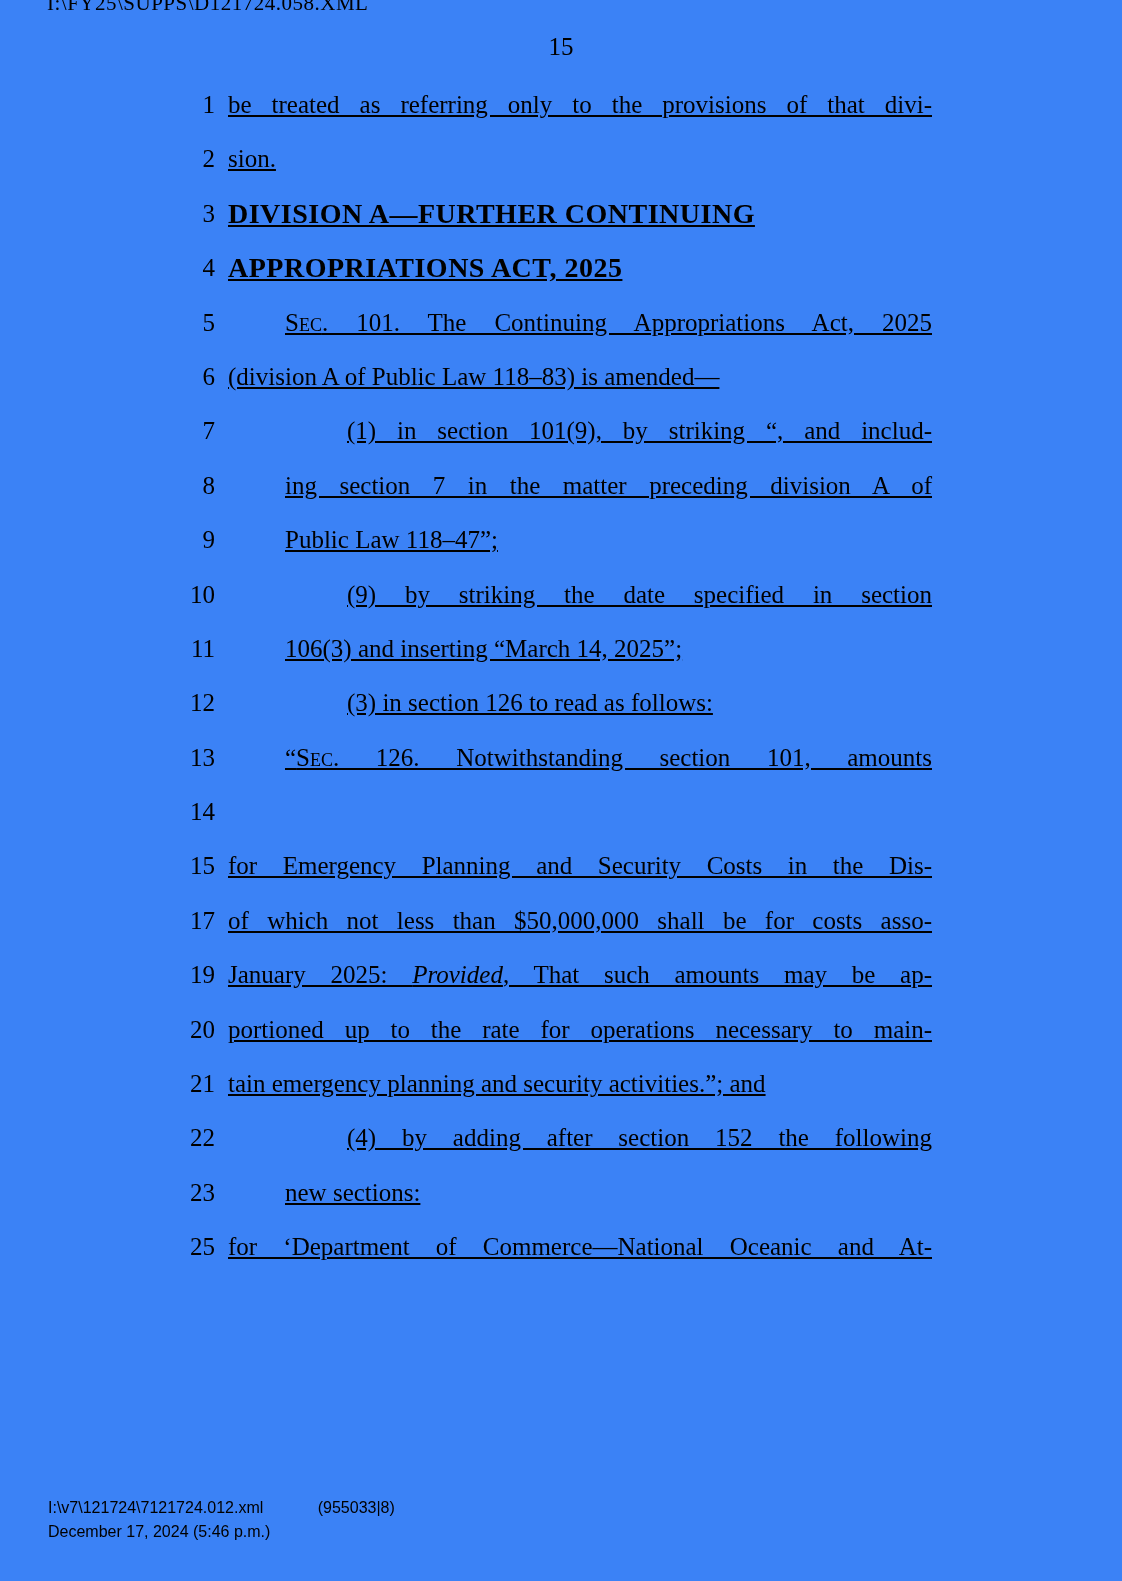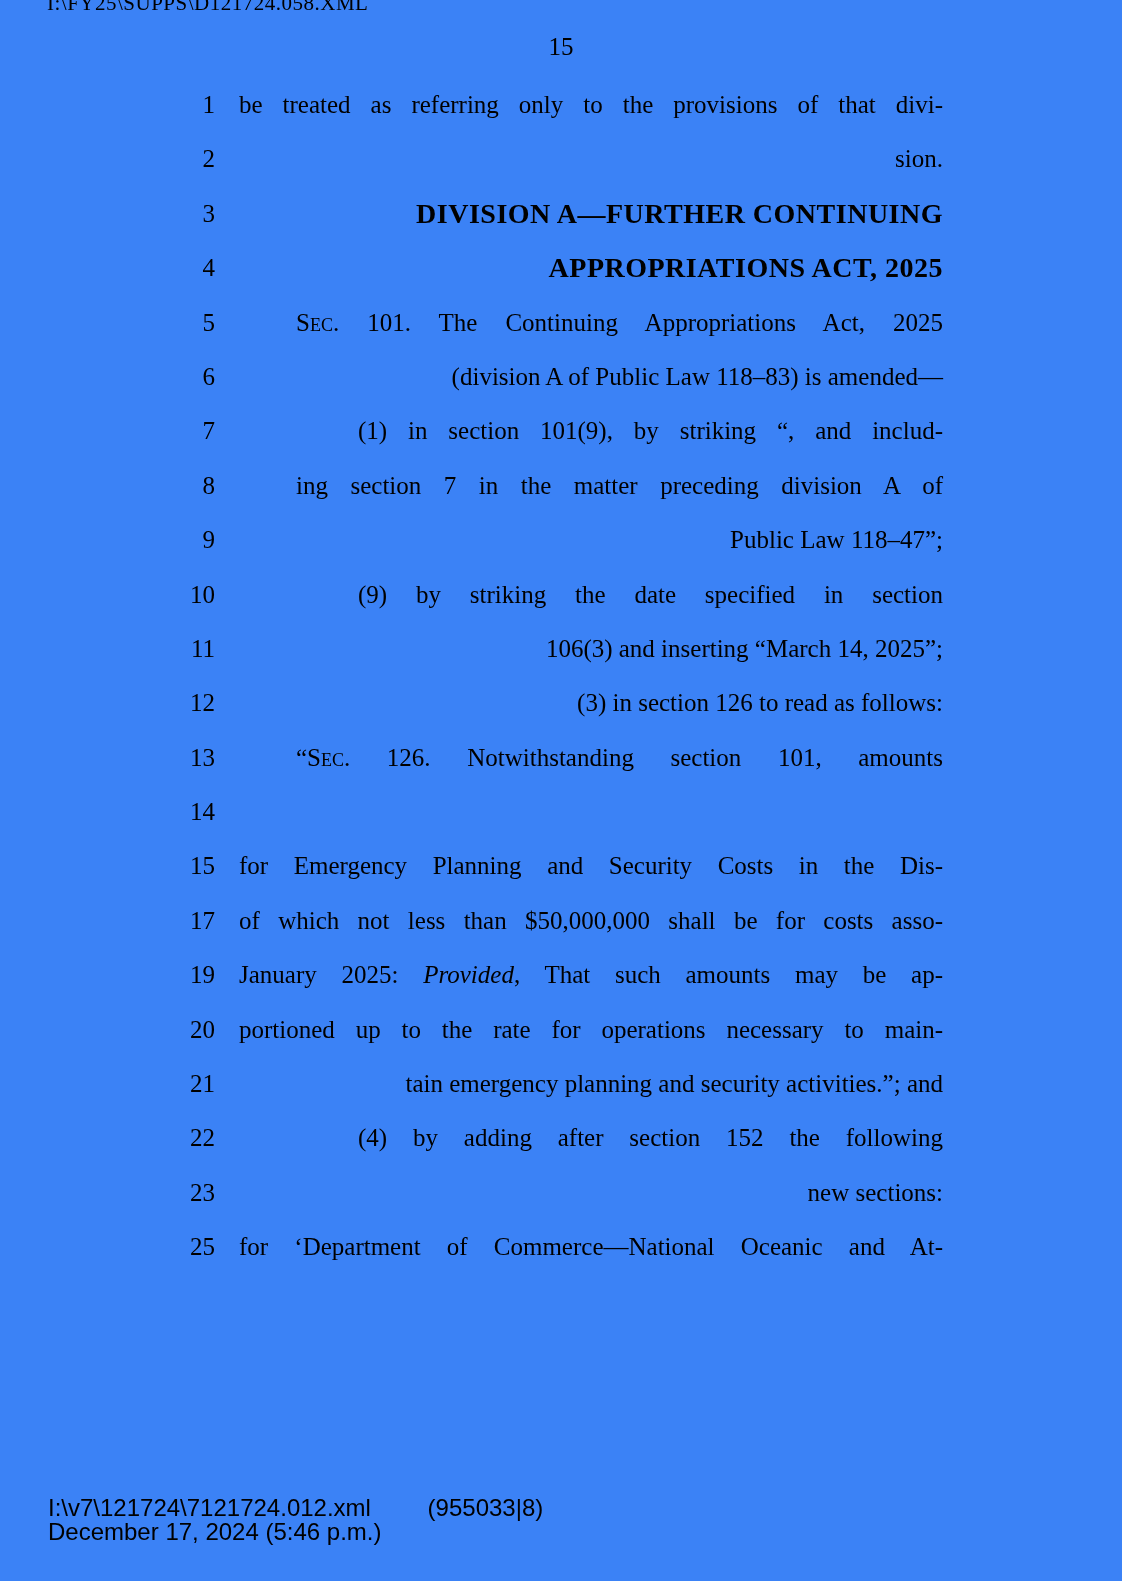--- a/index.html
+++ b/index.html
@@ -46,40 +46,41 @@
   }
   .num {
     position: absolute;
     left: 48px;
     width: 167px;
     text-align: right;
     top: 0;
   }
   .txt {
     position: absolute;
-    left: 239px;
+    left: 228px;
     width: 704px;
     top: 0;
+    text-decoration: underline;
   }
   .a-j { text-align: justify; text-align-last: justify; }
-  .a-l { text-align: right; }
-  .a-c { text-align: right; }
+  .a-l { text-align: left; }
+  .a-c { text-align: left; }
   .ind-0 { text-indent: 0; }
   .ind-1 { text-indent: 57px; }
   .ind-2 { text-indent: 119px; }
   .bold { font-weight: bold; font-size: 28px; letter-spacing: 0.5px; }
   .seg-n { }
   .seg-sc { font-variant: small-caps; }
   .seg-i { font-style: italic; }
   .footer {
     position: absolute;
     left: 48px;
     top: 1496px;
     font-family: "Liberation Sans", sans-serif;
-    font-size: 24px;
+    font-size: 16px;
     line-height: 24px;
     white-space: nowrap;
   }
   .footer-row1 span { display: inline-block; }
   .footer-doc-id { margin-left: 50px; }
 </style>
 </head>
 <body>
 
 <div class="page">

